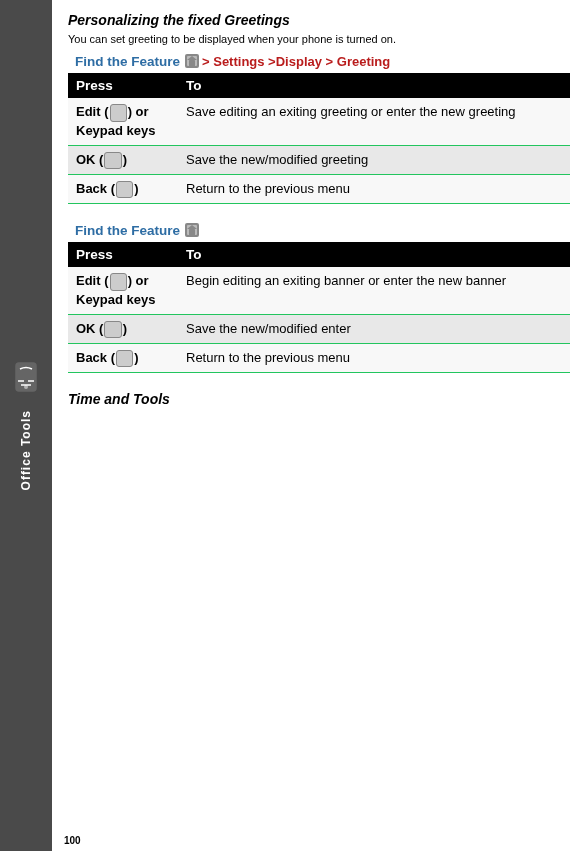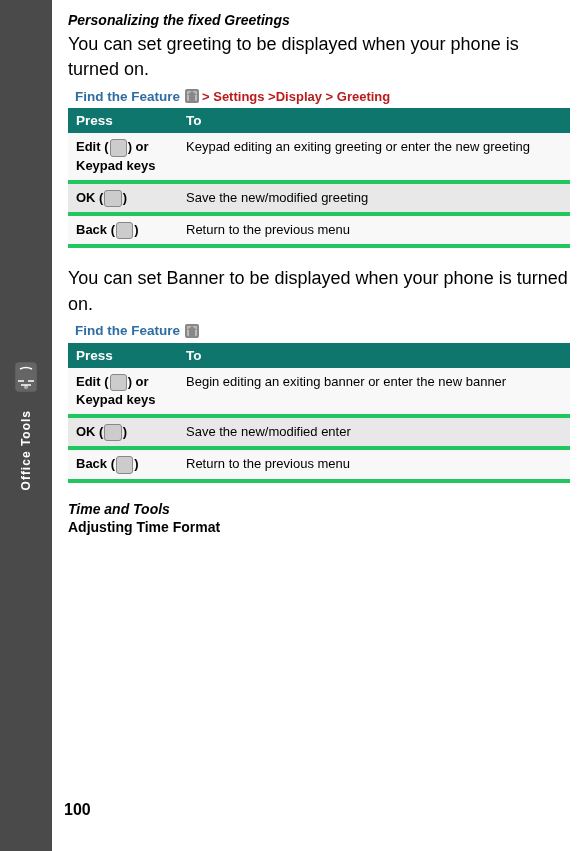--- a/index.html
+++ b/index.html
@@ -66,21 +66,21 @@
     }
 
     .section-title {
       font-style: italic;
       font-weight: bold;
       font-size: 14px;
       margin-bottom: 4px;
     }
 
     .section-body {
-      font-size: 18px;
+      font-size: 11px;
       line-height: 1.4;
       margin-bottom: 6px;
     }
 
     
     .find-feature {
       display: flex;
       align-items: center;
       margin-bottom: 4px;
       font-size: 13.5px;
@@ -102,33 +102,33 @@
 
     
     table {
       width: 100%;
       border-collapse: collapse;
       margin-bottom: 4px;
       font-size: 13px;
     }
 
     thead tr {
-      background: #0f766e;
+      background: #000000;
       color: #fff;
     }
 
     thead th {
       padding: 5px 8px;
       text-align: left;
       font-weight: bold;
       font-size: 13.5px;
     }
 
     tbody tr {
-      border-bottom: 4px solid #22c55e;
+      border-bottom: 1px solid #22c55e;
     }
 
     tbody tr:nth-child(even) {
       background: #e8e8e8;
     }
 
     tbody tr:nth-child(odd) {
       background: #f8f8f8;
     }
 
@@ -154,24 +154,24 @@
       padding: 0 3px;
       font-size: 11px;
       font-weight: bold;
       vertical-align: middle;
       margin: 0 1px;
     }
 
     
     .page-number {
       position: absolute;
-      bottom: 32px;
+      bottom: 5px;
       left: 64px;
       font-weight: bold;
-      font-size: 16px;
+      font-size: 10px;
     }
 
     
     .time-date-title {
       font-style: italic;
       font-weight: bold;
       font-size: 14px;
       margin-bottom: 2px;
     }
 
@@ -234,40 +234,39 @@
           <tr>
             <th>Press</th>
             <th>To</th>
           </tr>
         </thead>
         <tbody>
           <tr>
             <td>
               Edit (<span class="key-icon">&nbsp;&nbsp;&nbsp;</span>) or<br>Keypad keys
             </td>
-            <td>Keypad editing an exiting greeting or enter the new greeting</td>
+            <td>Save editing an exiting greeting or enter the new greeting</td>
           </tr>
           <tr>
             <td>
               OK (<span class="key-icon">&nbsp;&nbsp;&nbsp;</span>)
             </td>
             <td>Save the new/modified greeting</td>
           </tr>
           <tr>
             <td>
               Back (<span class="key-icon">&nbsp;&nbsp;&nbsp;</span>)
             </td>
             <td>Return to the previous menu</td>
           </tr>
         </tbody>
       </table>
     </div>
 
     <div class="section">
-      <div class="section-body">You can set Banner to be displayed when your phone is turned on.</div>
 
       <div class="find-feature">
         <span class="find-feature-label">Find the Feature</span>
         <svg class="home-icon-svg" width="16" height="16" viewBox="0 0 16 16">
           <rect x="1" y="1" width="14" height="14" rx="2" fill="#888"></rect>
           <rect x="3" y="3" width="10" height="10" rx="1" fill="#bbb"></rect>
           <rect x="5" y="7" width="6" height="6" rx="0.5" fill="#888"></rect>
           <polygon points="8,3 3,7 13,7" fill="#888"></polygon>
         </svg>
       </div>
@@ -297,18 +296,17 @@
               Back (<span class="key-icon">&nbsp;&nbsp;&nbsp;</span>)
             </td>
             <td>Return to the previous menu</td>
           </tr>
         </tbody>
       </table>
     </div>
 
     <div class="section">
       <div class="time-date-title">Time and Tools</div>
-      <div class="adjusting-title">Adjusting Time Format</div>
     </div>
 
     <div class="page-number">100</div>
   </div>
 </div>
 
 </body></html>

